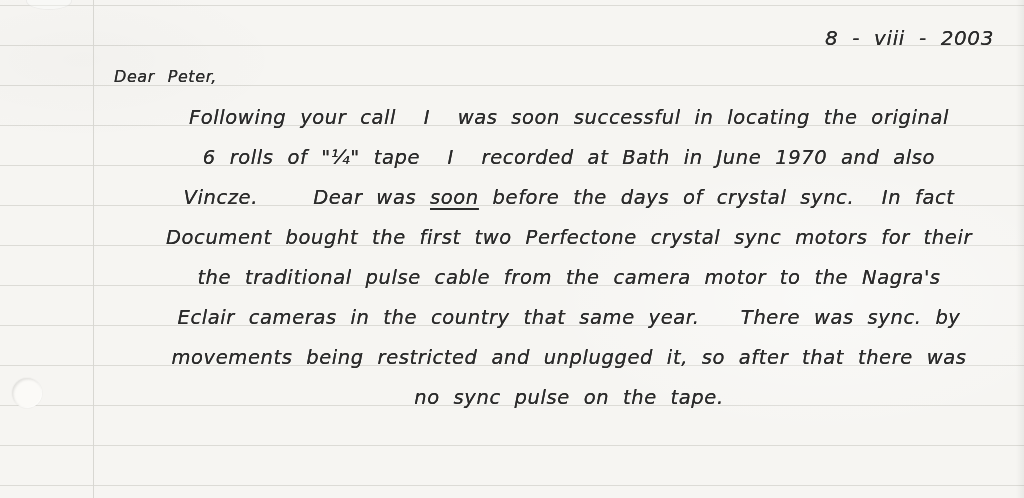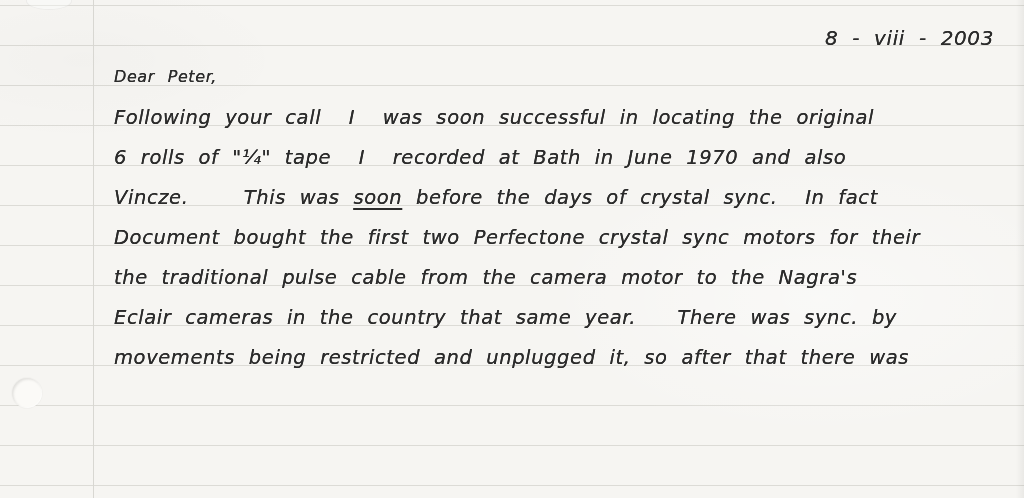--- a/index.html
+++ b/index.html
@@ -81,21 +81,21 @@
 
   .greeting-line {
     position: absolute;
     left: 114px; top: 57px;
     height: 40px; line-height: 40px;
     font-size: 16px;
   }
 
   .body-block {
     position: absolute;
-    left: 114px; top: 98px; right: 0;
+    left: 114px; top: 98px; right: 0; text-align: center;
   }
 
   .line {
     height: 40px;
     line-height: 40px;
     font-size: 19.5px;
   }
 
   .u {
     text-decoration: underline;
@@ -112,19 +112,20 @@
   <div class="corner-curl"></div>
   <div class="right-edge-shade"></div>
 
   <div class="hand date-line">8 - viii - 2003</div>
 
   <div class="hand greeting-line">Dear Peter,</div>
 
   <div class="body-block">
     <div class="hand line">Following your call  I  was soon successful in locating the original</div>
     <div class="hand line">6 rolls of "¼" tape  I  recorded at Bath in June 1970 and also</div>
-    <div class="hand line"><span>Vincze.    This was </span><span class="u">soon</span><span> before the days of crystal sync.  In fact</span></div>
+    <div class="hand line"><span>Vincze.    Dear was </span><span class="u">soon</span><span> before the days of crystal sync.  In fact</span></div>
     <div class="hand line">Document bought the first two Perfectone crystal sync motors for their</div>
     <div class="hand line">the traditional pulse cable from the camera motor to the Nagra's</div>
     <div class="hand line">Eclair cameras in the country that same year.   There was sync. by</div>
     <div class="hand line">movements being restricted and unplugged it, so after that there was</div>
+    <div class="hand line">no sync pulse on the tape.</div>
   </div>
 </div>
 
 </body></html>

